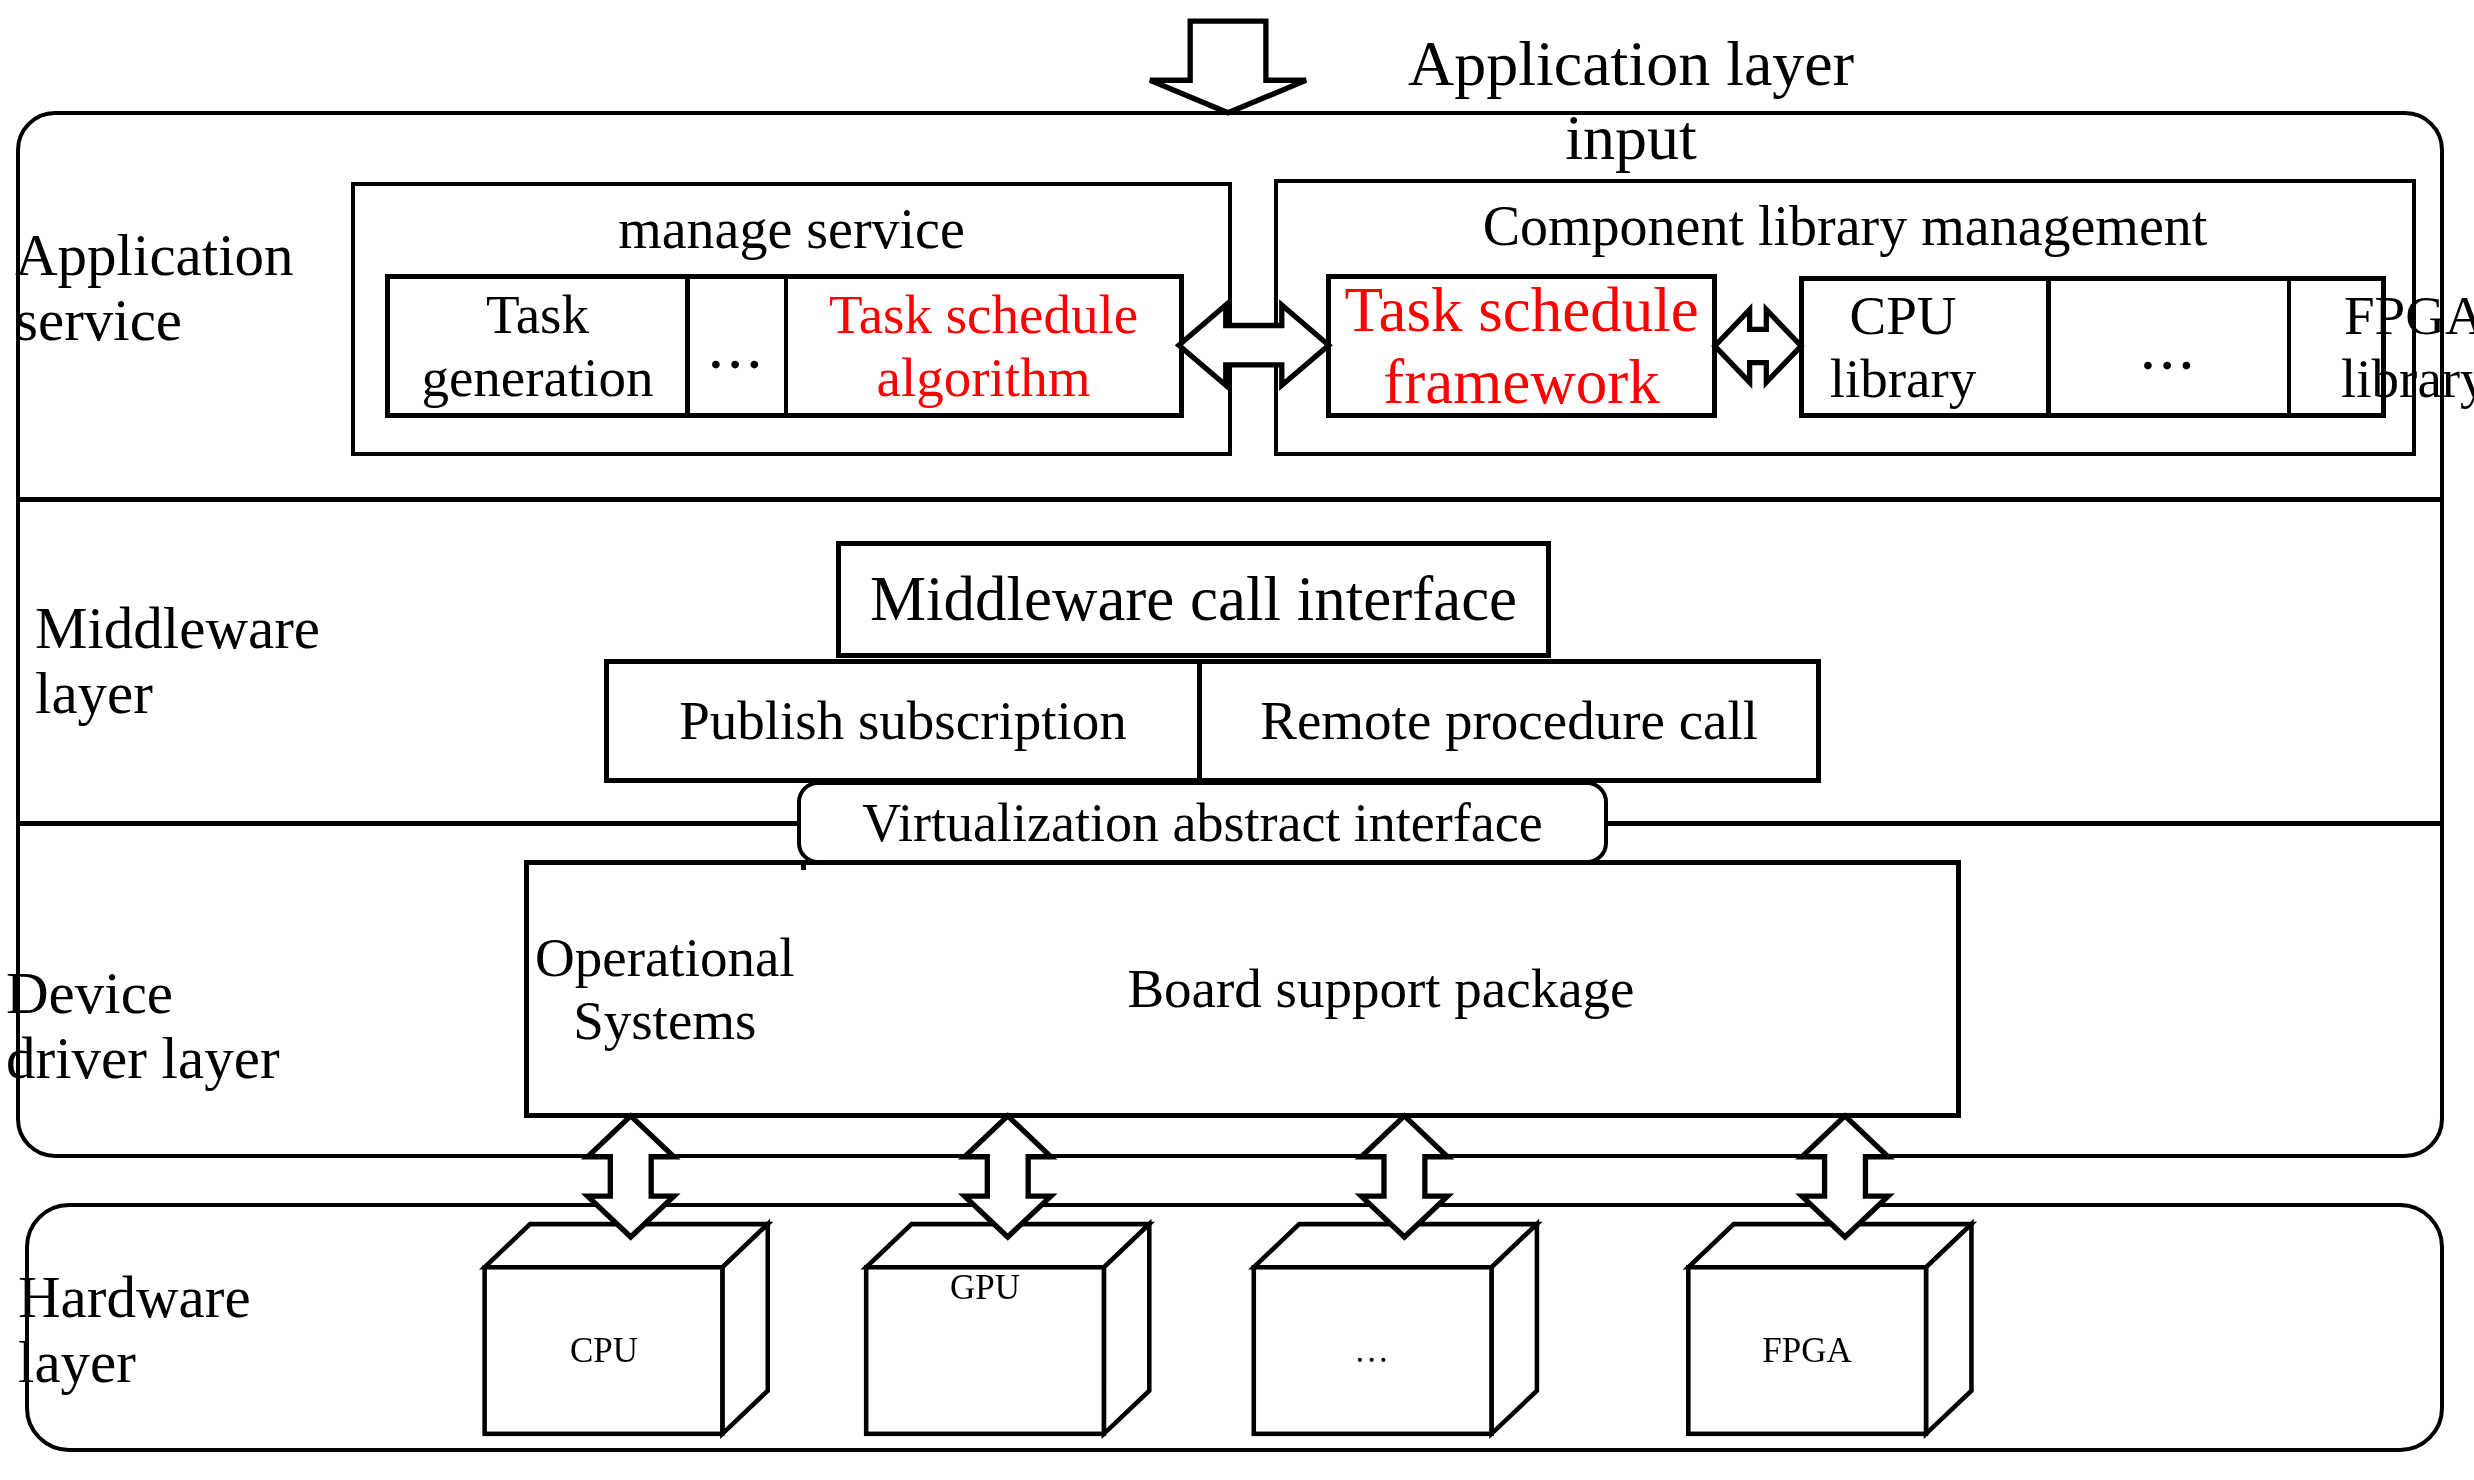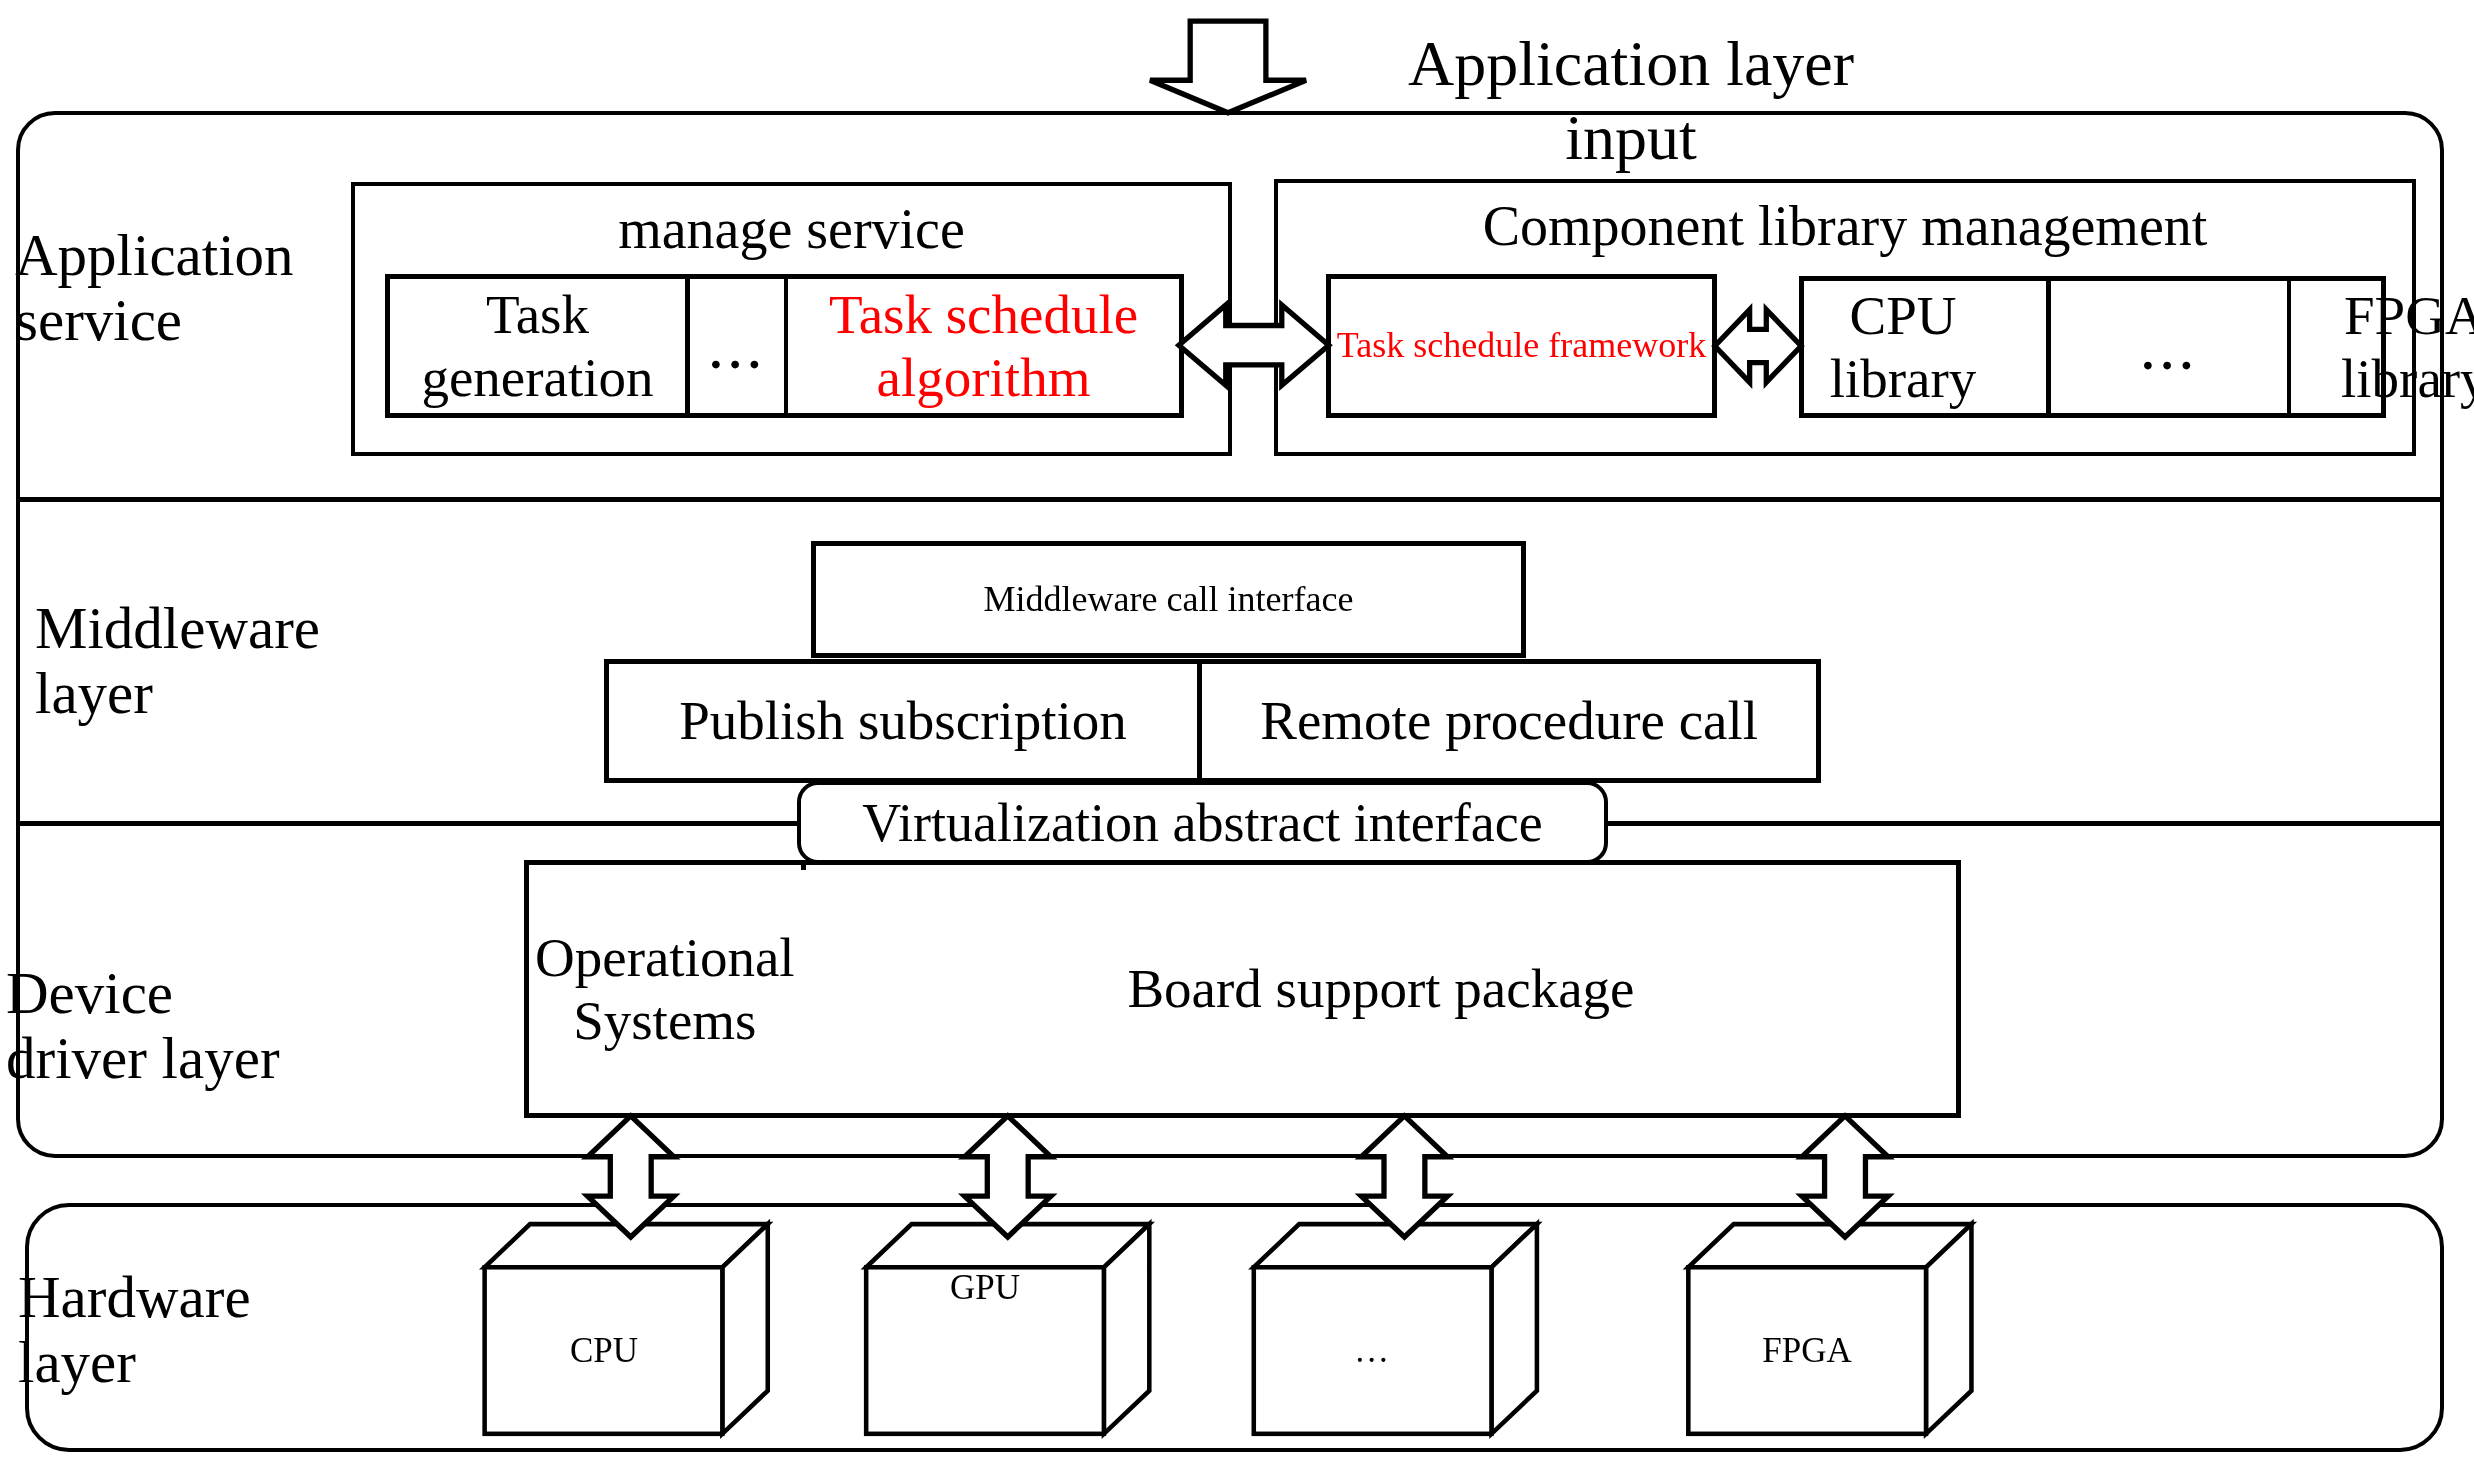--- a/index.html
+++ b/index.html
@@ -7,21 +7,21 @@
     position:relative;width:2475px;height:1480px;background:#ffffff;
     font-family:"Liberation Serif","DejaVu Serif",serif;color:#000;
     overflow:hidden;
   }
   .rounded-rect{position:absolute;border:4.5px solid #000;background:transparent;box-sizing:border-box;}
   .hdiv{position:absolute;height:4.5px;background:#000;}
   .layer-label{position:absolute;font-weight:normal;font-size:59px;line-height:65px;text-align:left;}
   .layer-label span{display:block;}
   .box{position:absolute;border:5.3px solid #000;box-sizing:border-box;background:#fff;
        display:flex;align-items:center;justify-content:center;text-align:center;
-       font-size:36px;line-height:1.15;}
+       font-size:63px;line-height:1.15;}
   .container-box{position:absolute;border:4.5px solid #000;box-sizing:border-box;background:#fff;}
   .container-title{position:absolute;left:0;right:0;top:10.6px;text-align:center;font-size:56px;}
   .cellrow{position:absolute;border:5.3px solid #000;box-sizing:border-box;background:#fff;display:flex;}
   .cellcol{position:absolute;border:5.3px solid #000;box-sizing:border-box;background:#fff;display:flex;flex-direction:row;}
   .cell{display:flex;align-items:center;justify-content:center;text-align:center;
         font-size:55px;line-height:1.15;padding:0 6px;box-sizing:border-box;}
   .vdivider{width:4.5px;background:#000;flex:0 0 4.5px;}
   .hdivider{height:5.3px;background:#000;flex:0 0 5.3px;}
   .red{color:#ff0000;}
   .dots{font-size:65px;letter-spacing:3px;}
@@ -80,21 +80,21 @@
   </div>
   <div class="box red" style="left:1326px;top:274px;width:391px;height:144px;">Task schedule framework</div>
   <div class="cellrow" style="left:1799px;top:276px;width:587px;height:142px;gap:44px;">
     <div class="cell" style="flex:0 0 198px;">CPU library</div>
     <div class="vdivider"></div>
     <div class="cell dots" style="flex:0 0 148px;">...</div>
     <div class="vdivider"></div>
     <div class="cell" style="flex:1 1 auto;">FPGA library</div>
   </div>
 
-  <div class="box" style="left:811px;top:541px;width:715px;height:117px;">Middleware call interface</div>
+  <div class="box" style="left:836px;top:541px;width:715px;height:117px;">Middleware call interface</div>
   <div class="cellrow" style="left:604px;top:659px;width:1217px;height:124px;">
     <div class="cell" style="flex:0 0 588px;">Publish subscription</div>
     <div class="vdivider" style="flex:0 0 5.3px;width:5.3px;"></div>
     <div class="cell" style="flex:1 1 auto;">Remote procedure call</div>
   </div>
 
   <div class="rounded-pill" style="left:797px;top:781px;width:811px;height:83px;">Virtualization abstract interface</div>
 
   <div class="cellcol z5" style="left:524px;top:860px;width:1437px;height:258px;">
     <div class="cell" style="flex:0 0 111px;">Operational Systems</div>

